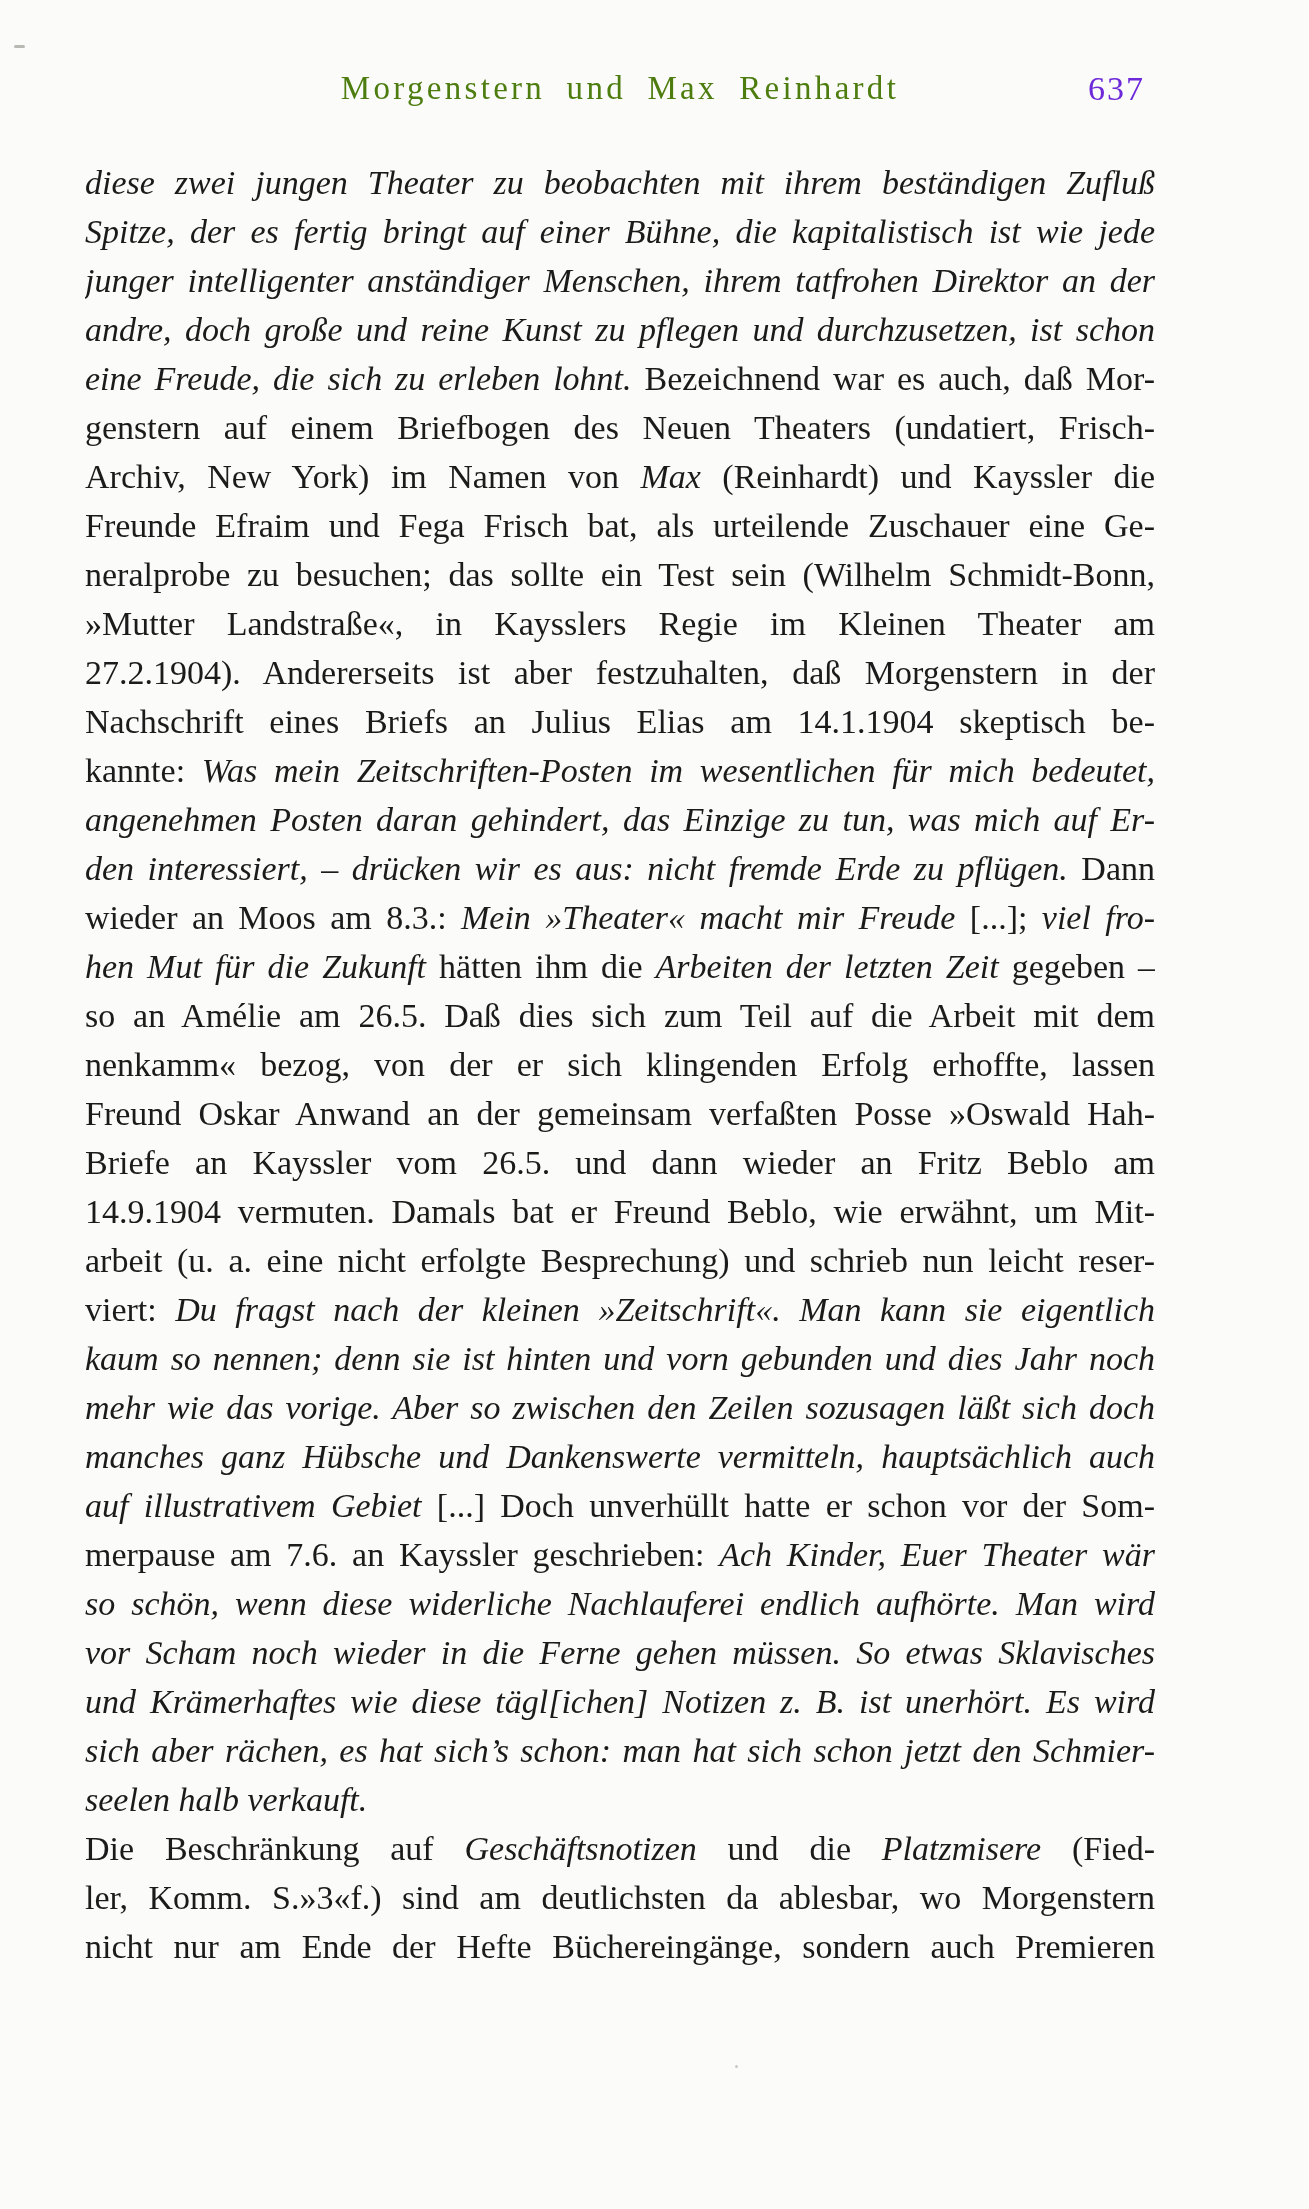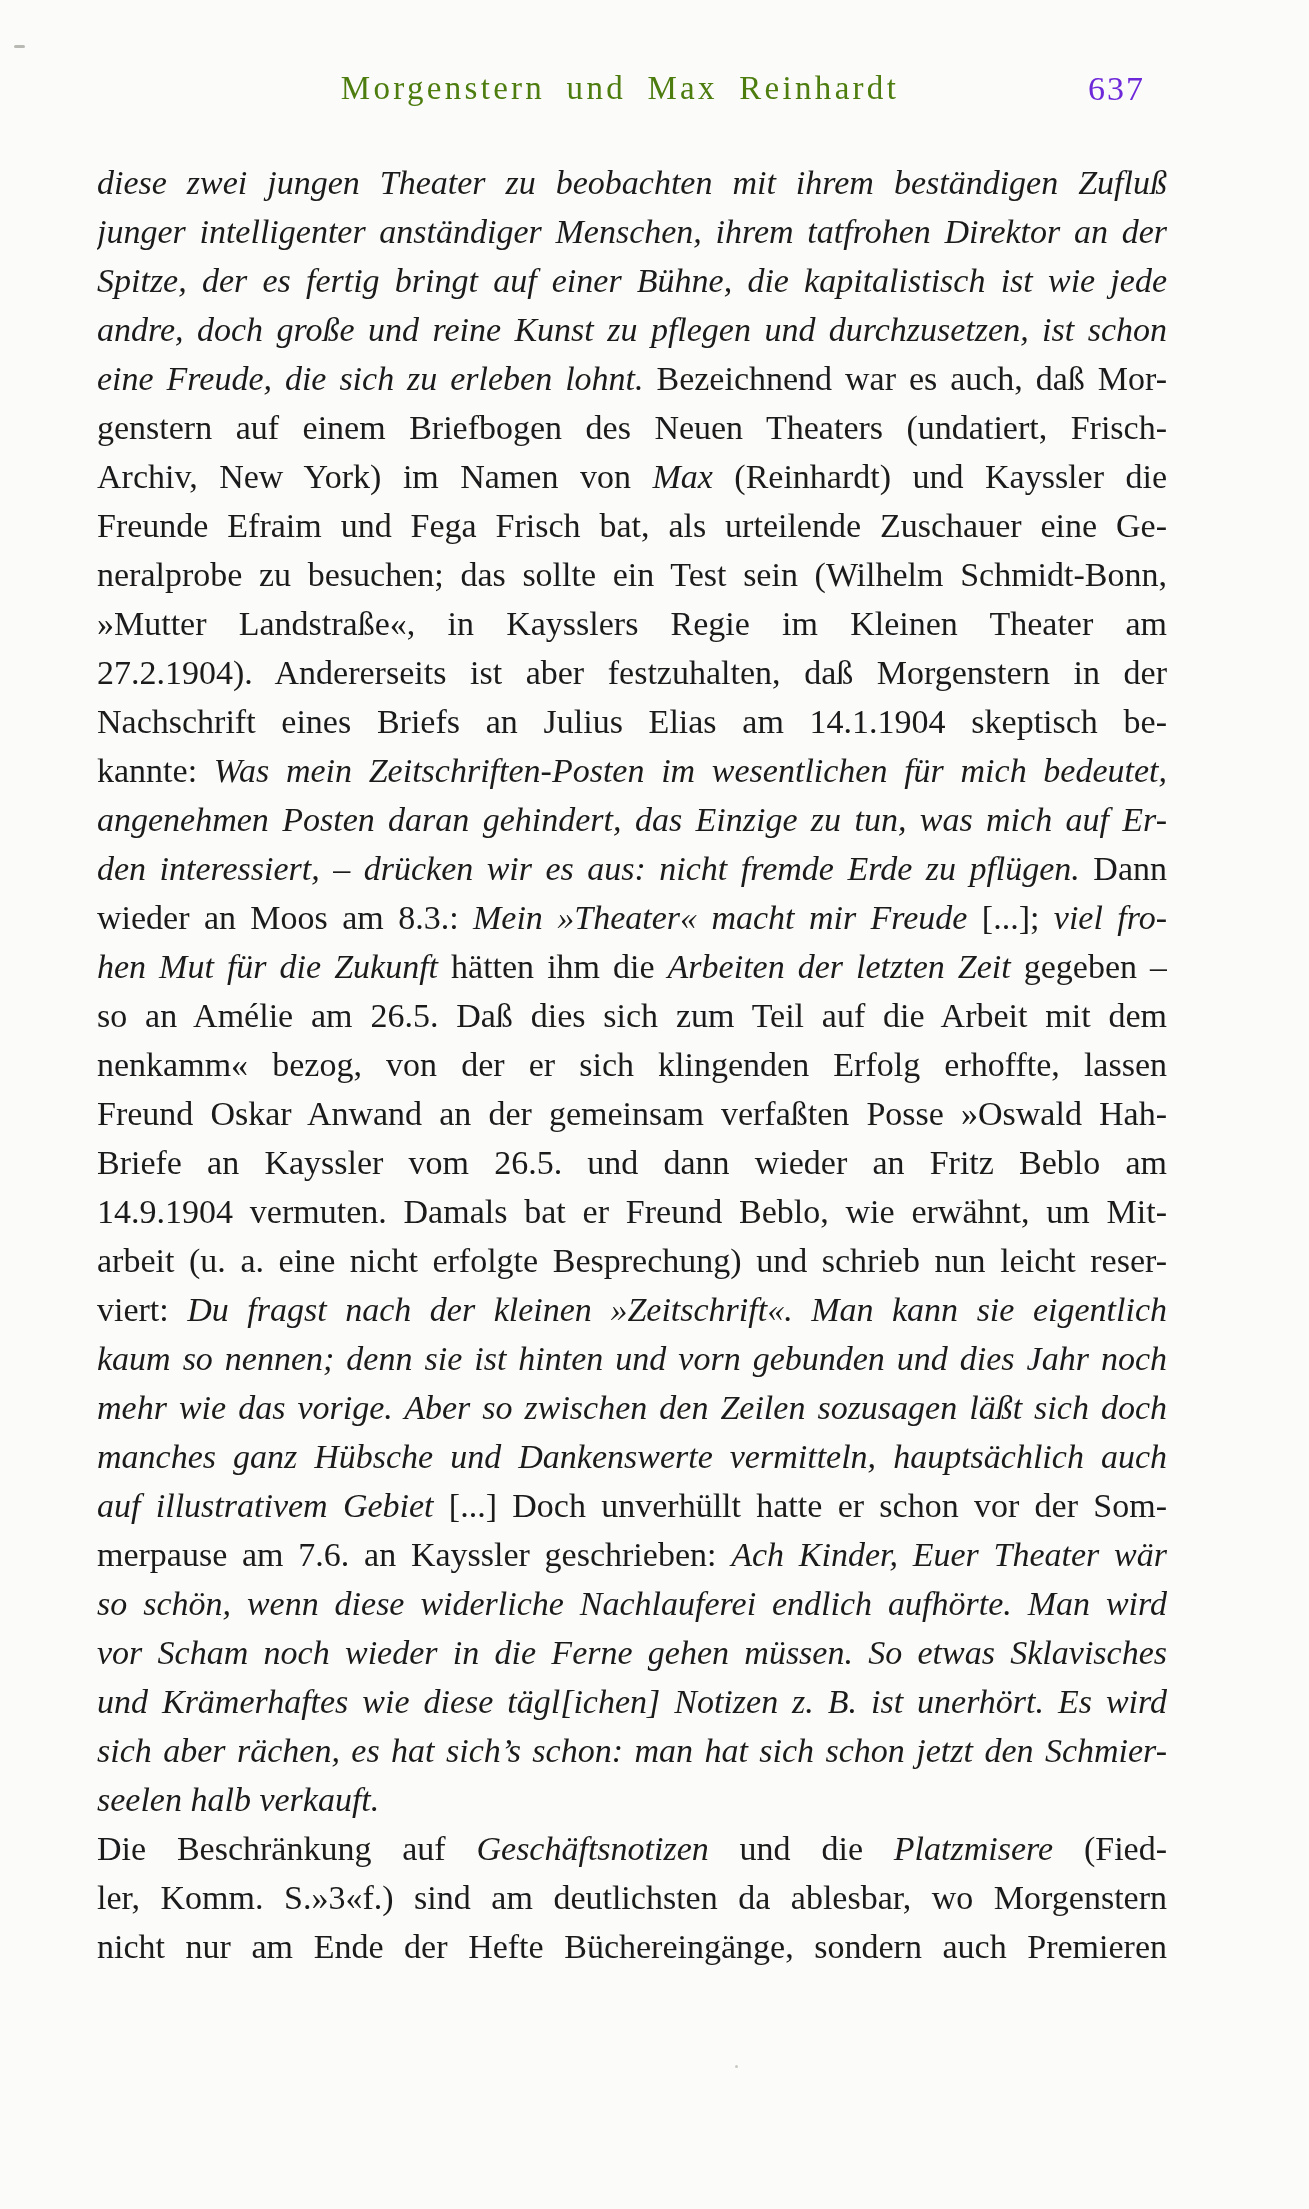--- a/index.html
+++ b/index.html
@@ -41,21 +41,20 @@
     font-size: 34px;
     letter-spacing: 0.06em;
     font-variant-numeric: oldstyle-nums;
     color: #6d28d9;
   }
   .body-text {
     position: absolute;
     left: 85px;
     top: 158px;
     width: 1070px;
-    margin-left: 12px;
   }
   .line {
     font-size: 34px;
     line-height: 49px;
     height: 49px;
     white-space: nowrap; 
   }
   .line {
     white-space: normal;
     text-align: justify;
@@ -94,22 +93,22 @@
 <body>
 
 <div class="page">
   <div class="artifact-dash"></div>
   <div class="header">
     <span class="header-title">Morgenstern und Max Reinhardt</span>
     <span class="page-number">637</span>
   </div>
   <div class="body-text" id="text-body">
       <div class="line"><span class="seg-it">diese zwei jungen Theater zu beobachten mit ihrem beständigen Zufluß</span></div>
+      <div class="line"><span class="seg-it">Spitze, der es fertig bringt auf einer Bühne, die kapitalistisch ist wie jede</span></div>
       <div class="line"><span class="seg-it">junger intelligenter anständiger Menschen, ihrem tatfrohen Direktor an der</span></div>
-      <div class="line"><span class="seg-it">Spitze, der es fertig bringt auf einer Bühne, die kapitalistisch ist wie jede</span></div>
       <div class="line"><span class="seg-it">andre, doch große und reine Kunst zu pflegen und durchzusetzen, ist schon</span></div>
       <div class="line"><span class="seg-it">eine Freude, die sich zu erleben lohnt.</span><span class="seg-ro"> Bezeichnend war es auch, daß Mor-</span></div>
       <div class="line"><span class="seg-ro">genstern auf einem Briefbogen des Neuen Theaters (undatiert, Frisch-</span></div>
       <div class="line"><span class="seg-ro">Archiv, New York) im Namen von </span><span class="seg-it">Max</span><span class="seg-ro"> (Reinhardt) und Kayssler die</span></div>
       <div class="line"><span class="seg-ro">Freunde Efraim und Fega Frisch bat, als urteilende Zuschauer eine Ge-</span></div>
       <div class="line"><span class="seg-ro">neralprobe zu besuchen; das sollte ein Test sein (Wilhelm Schmidt-Bonn,</span></div>
       <div class="line"><span class="seg-ro">»Mutter Landstraße«, in Kaysslers Regie im Kleinen Theater am</span></div>
       <div class="line"><span class="seg-ro">27.2.1904). Andererseits ist aber festzuhalten, daß Morgenstern in der</span></div>
       <div class="line"><span class="seg-ro">Nachschrift eines Briefs an Julius Elias am 14.1.1904 skeptisch be-</span></div>
       <div class="line"><span class="seg-ro">kannte: </span><span class="seg-it">Was mein Zeitschriften-Posten im wesentlichen für mich bedeutet,</span></div>

